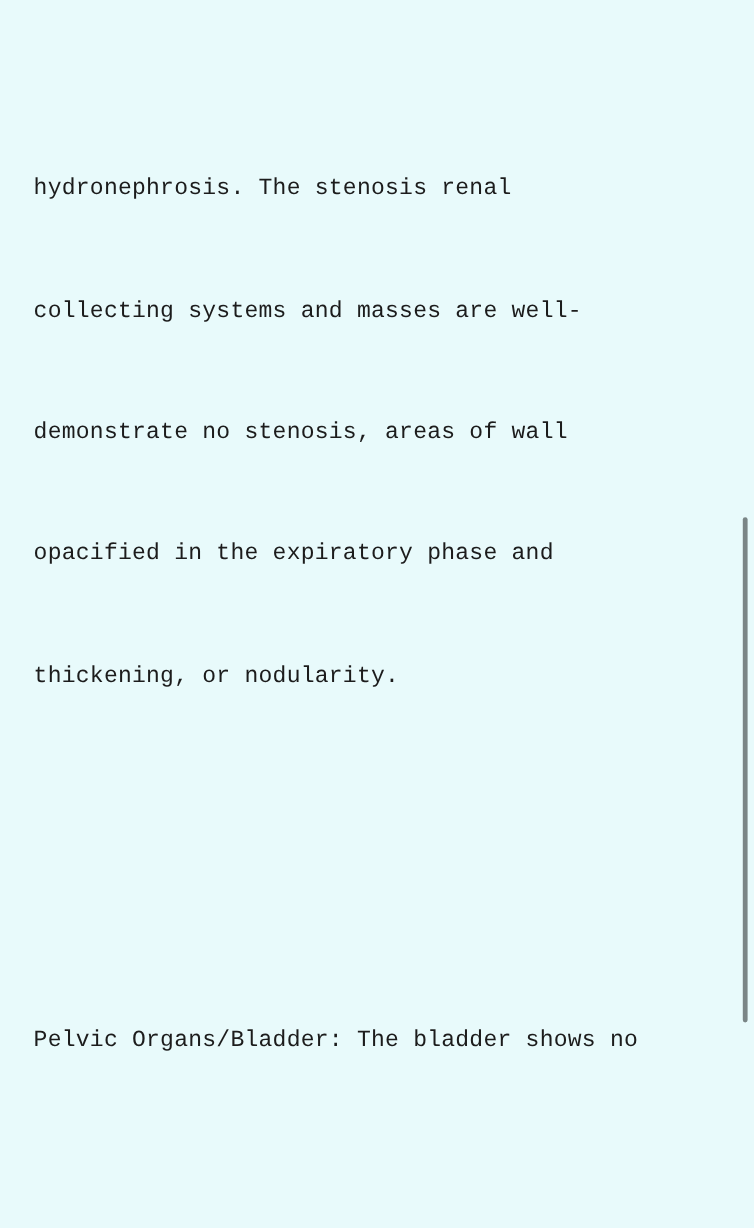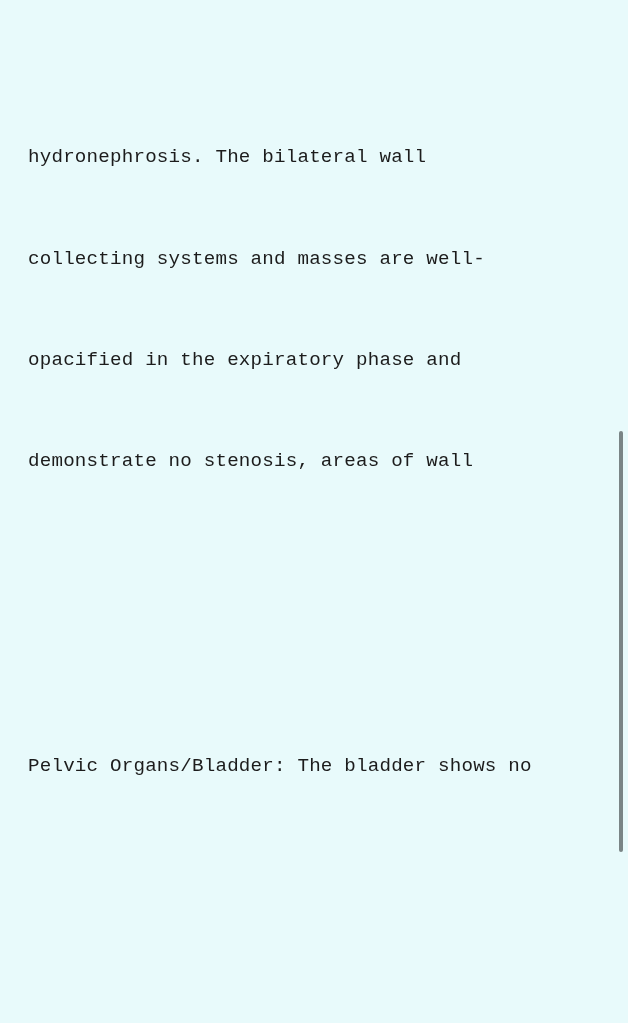--- a/index.html
+++ b/index.html
@@ -36,24 +36,25 @@
       height: 421px;
       border-radius: 2px;
       background: #7a8586;
     }
   </style>
 </head>
 <body>
 
 <div class="doc">
   <div class="para">
-    <div>hydronephrosis. The bilateral wall</div>
+    <div>hydronephrosis. The stenosis renal</div>
     <div>collecting systems and masses are well-</div>
+    <div>demonstrate no stenosis, areas of wall</div>
     <div>opacified in the expiratory phase and</div>
-    <div>demonstrate no stenosis, areas of wall</div>
+    <div>thickening, or nodularity.</div>
   </div>
 
   <div class="para">
     <div>Pelvic Organs/Bladder: The bladder shows no</div>
     
   </div>
 
   
 
   

